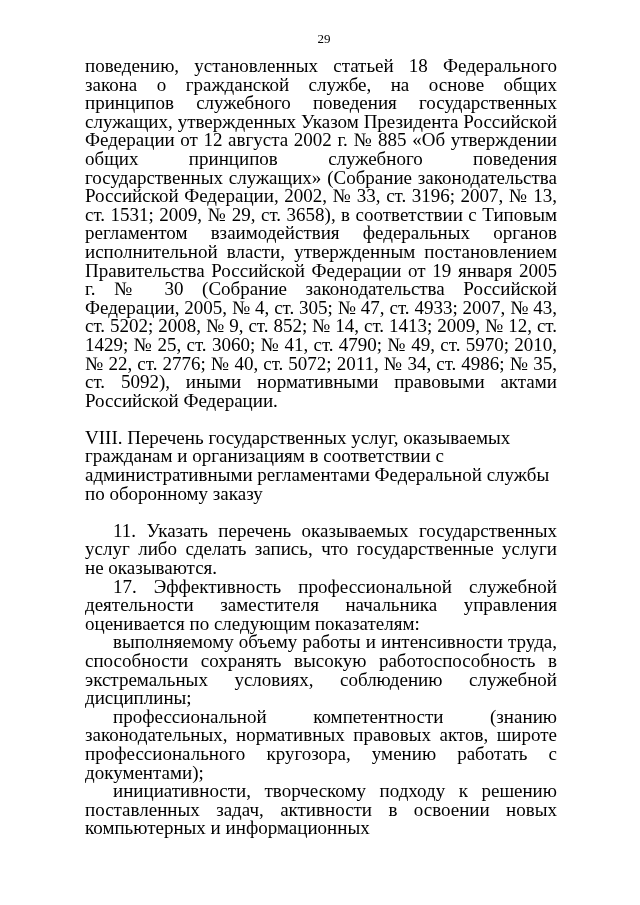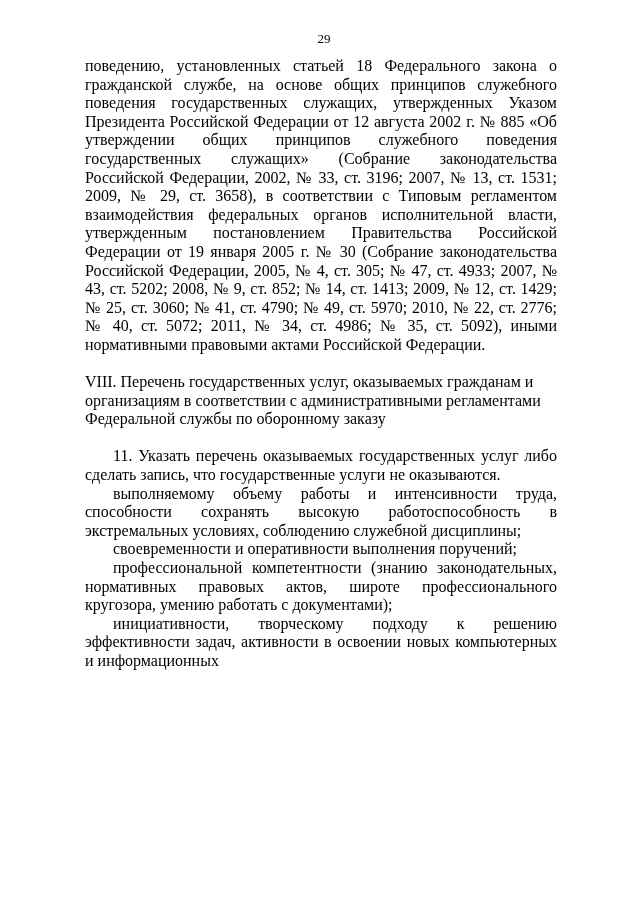--- a/index.html
+++ b/index.html
@@ -24,21 +24,21 @@
     width: 100%;
     text-align: center;
     font-size: 13px;
     line-height: 16px;
   }
   .content {
     position: absolute;
     top: 57px;
     left: 85px;
     width: 472px;
-    font-size: 16px;
+    font-size: 19px;
     line-height: 18.6px;
     text-align: justify;
   }
   .content p {
     margin: 0;
     padding: 0;
   }
   .indent {
     text-indent: 28px;
   }
@@ -58,25 +58,25 @@
 
   <div class="content">
 
     <p>поведению, установленных статьей 18 Федерального закона о гражданской службе, на основе общих принципов служебного поведения государственных служащих, утвержденных Указом Президента Российской Федерации от 12 августа 2002 г. № 885 «Об утверждении общих принципов служебного поведения государственных служащих» (Собрание законодательства Российской Федерации, 2002, № 33, ст. 3196; 2007, № 13, ст. 1531; 2009, № 29, ст. 3658), в соответствии с Типовым регламентом взаимодействия федеральных органов исполнительной власти, утвержденным постановлением Правительства Российской Федерации от 19 января 2005 г. № 30 (Собрание законодательства Российской Федерации, 2005, № 4, ст. 305; № 47, ст. 4933; 2007, № 43, ст. 5202; 2008, № 9, ст. 852; № 14, ст. 1413; 2009, № 12, ст. 1429; № 25, ст. 3060; № 41, ст. 4790; № 49, ст. 5970; 2010, № 22, ст. 2776; № 40, ст. 5072; 2011, № 34, ст. 4986; № 35, ст. 5092), иными нормативными правовыми актами Российской Федерации.</p>
 
     <p class="heading">VIII. Перечень государственных услуг, оказываемых гражданам и организациям в соответствии с административными регламентами Федеральной службы по оборонному заказу</p>
 
     <p class="indent">11. Указать перечень оказываемых государственных услуг либо сделать запись, что государственные услуги не оказываются.</p>
 
 
+    <p class="indent">17. Эффективность профессиональной служебной деятельности заместителя начальника управления оценивается по следующим показателям:</p>
 
     <p class="indent">выполняемому объему работы и интенсивности труда, способности сохранять высокую работоспособность в экстремальных условиях, соблюдению служебной дисциплины;</p>
 
-    <p class="indent">своевременности и оперативности выполнения поручений;</p>
 
 
     <p class="indent">профессиональной компетентности (знанию законодательных, нормативных правовых актов, широте профессионального кругозора, умению работать с документами);</p>
 
 
-    <p class="indent">инициативности, творческому подходу к решению эффективности задач, активности в освоении новых компьютерных и информационных</p>
+    <p class="indent">инициативности, творческому подходу к решению поставленных задач, активности в освоении новых компьютерных и информационных</p>
 
   </div>
 </div>
 
 </body></html>

